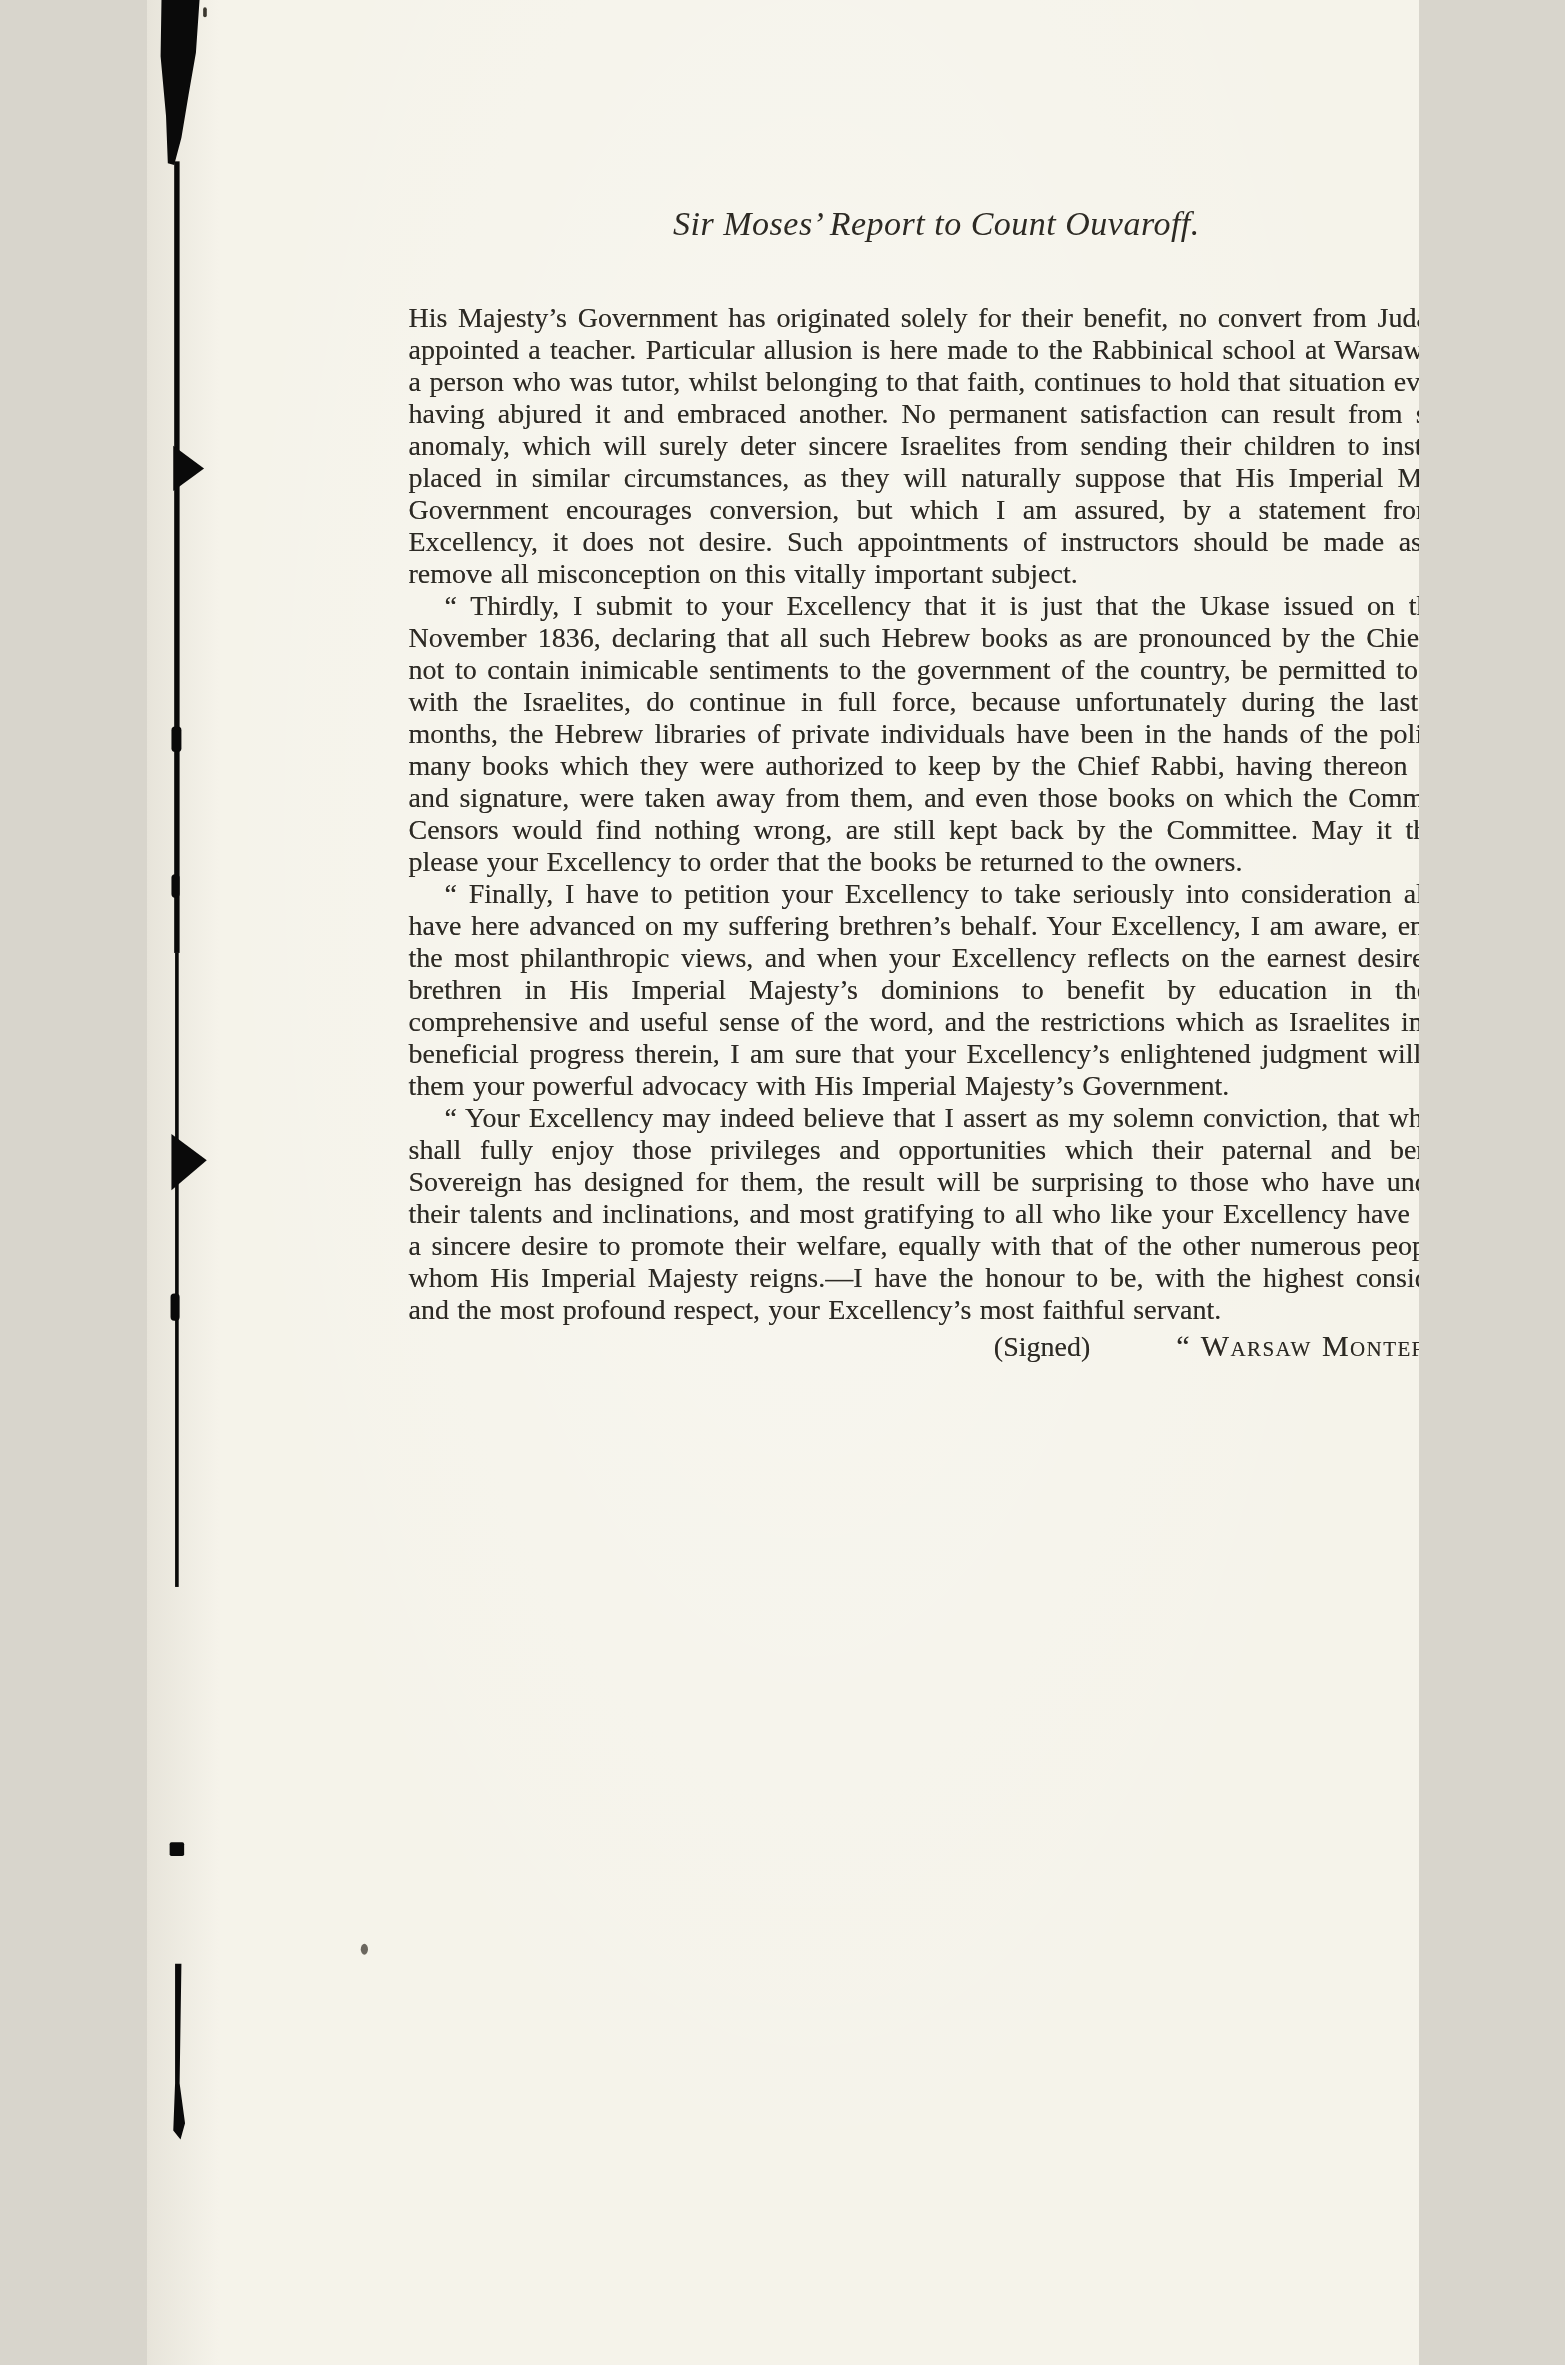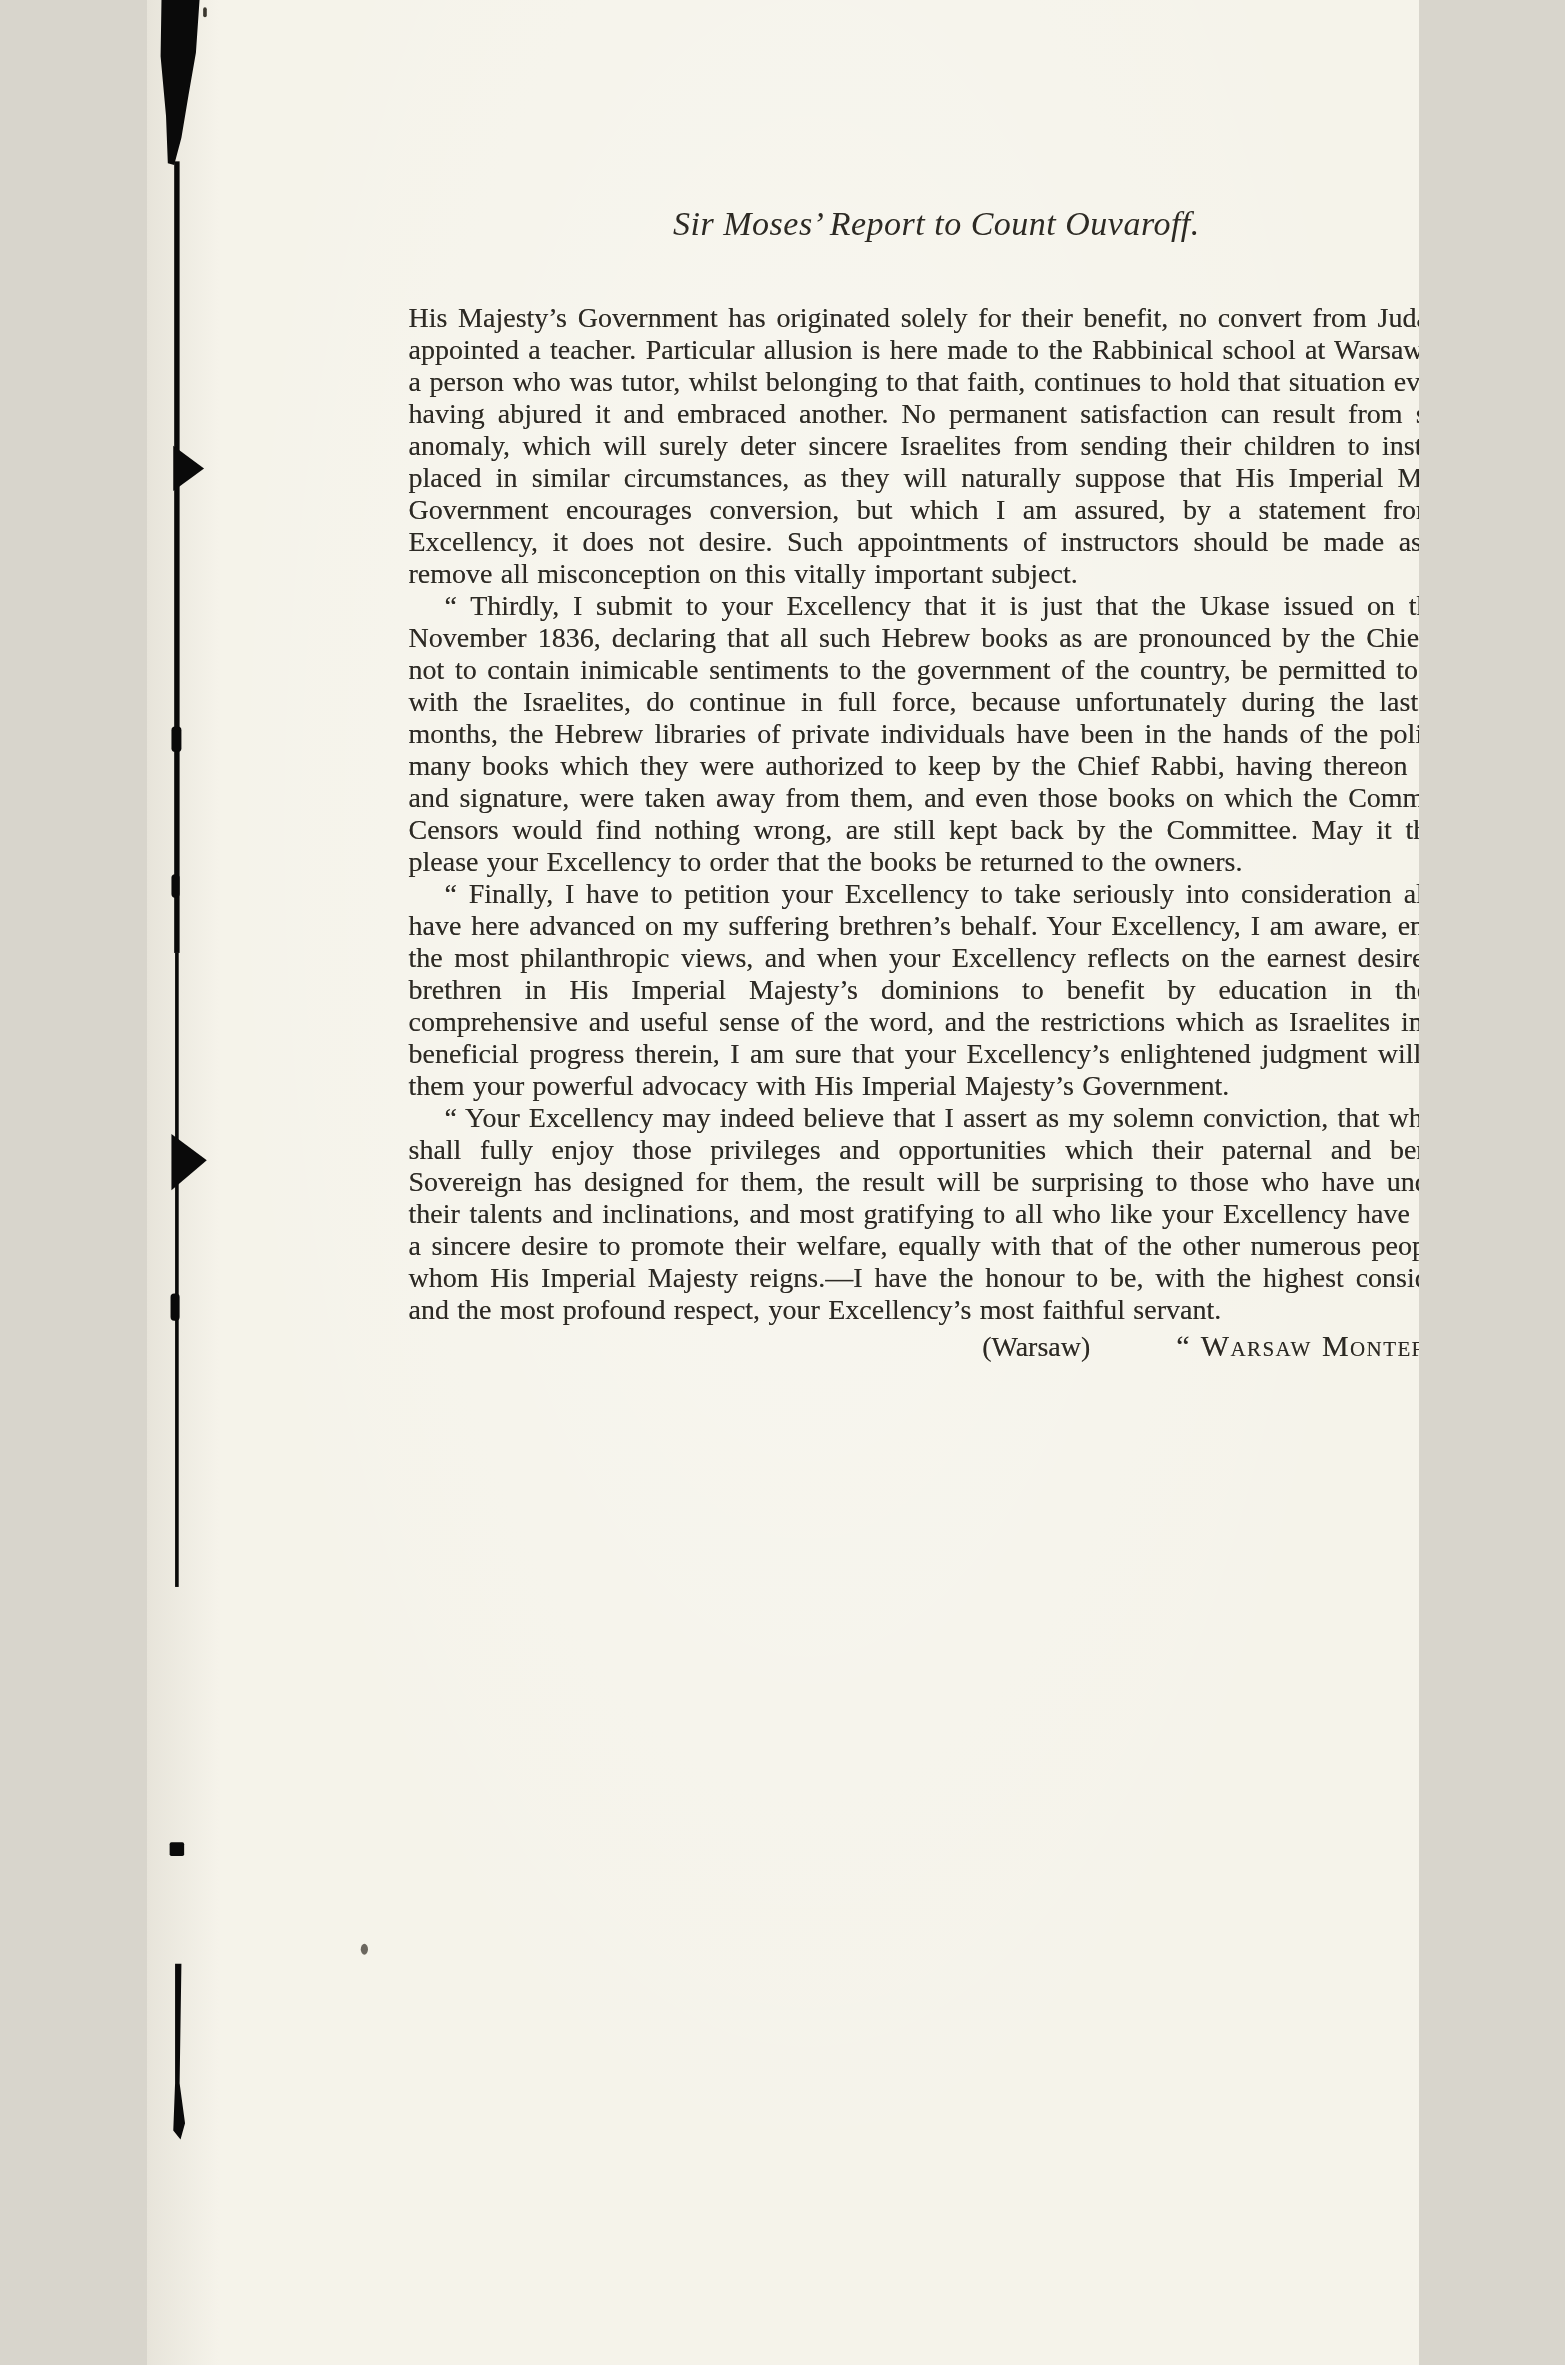--- a/index.html
+++ b/index.html
@@ -115,19 +115,19 @@
     <span class="page-number">379</span>
   </div>
 
   <div class="column">
     <p class="para">His Majesty’s Government has originated solely for their benefit, no convert from Judaism be appointed a teacher.  Particular allusion is here made to the Rabbinical school at Warsaw, where a person who was tutor, whilst belonging to that faith, continues to hold that situation even after having abjured it and embraced another.  No permanent satisfaction can result from such an anomaly, which will surely deter sincere Israelites from sending their children to institutions placed in similar circumstances, as they will naturally suppose that His Imperial Majesty’s Government encourages conversion, but which I am assured, by a statement from your Excellency, it does not desire.  Such appointments of instructors should be made as would remove all misconception on this vitally important subject.</p>
     <p class="para indent">“ Thirdly, I submit to your Excellency that it is just that the Ukase issued on the 24th November 1836, declaring that all such Hebrew books as are pronounced by the Chief Rabbi not to contain inimicable sentiments to the government of the country, be permitted to remain with the Israelites, do continue in full force, because unfortunately during the last eleven months, the Hebrew libraries of private individuals have been in the hands of the police, and many books which they were authorized to keep by the Chief Rabbi, having thereon his seal and signature, were taken away from them, and even those books on which the Committee of Censors would find nothing wrong, are still kept back by the Committee.  May it therefore please your Excellency to order that the books be returned to the owners.</p>
     <p class="para indent">“ Finally, I have to petition your Excellency to take seriously into consideration all that I have here advanced on my suffering brethren’s behalf. Your Excellency, I am aware, entertains the most philanthropic views, and when your Excellency reflects on the earnest desire of my brethren in His Imperial Majesty’s dominions to benefit by education in the most comprehensive and useful sense of the word, and the restrictions which as Israelites impede a beneficial progress therein, I am sure that your Excellency’s enlightened judgment will accord them your powerful advocacy with His Imperial Majesty’s Government.</p>
     <p class="para indent">“ Your Excellency may indeed believe that I assert as my solemn conviction, that when they shall fully enjoy those privileges and opportunities which their paternal and beneficent Sovereign has designed for them, the result will be surprising to those who have underrated their talents and inclinations, and most gratifying to all who like your Excellency have evinced a sincere desire to promote their welfare, equally with that of the other numerous people over whom His Imperial Majesty reigns.—I have the honour to be, with the highest consideration and the most profound respect, your Excellency’s most faithful servant.</p>
 
     <div class="signature">
-      <span>(Warsaw)</span>
+      <span>(Signed)</span>
       <span class="sig-name">“ Warsaw Montefiore.”</span>
     </div>
   </div>
 
 </div>
 
 
 </body></html>

